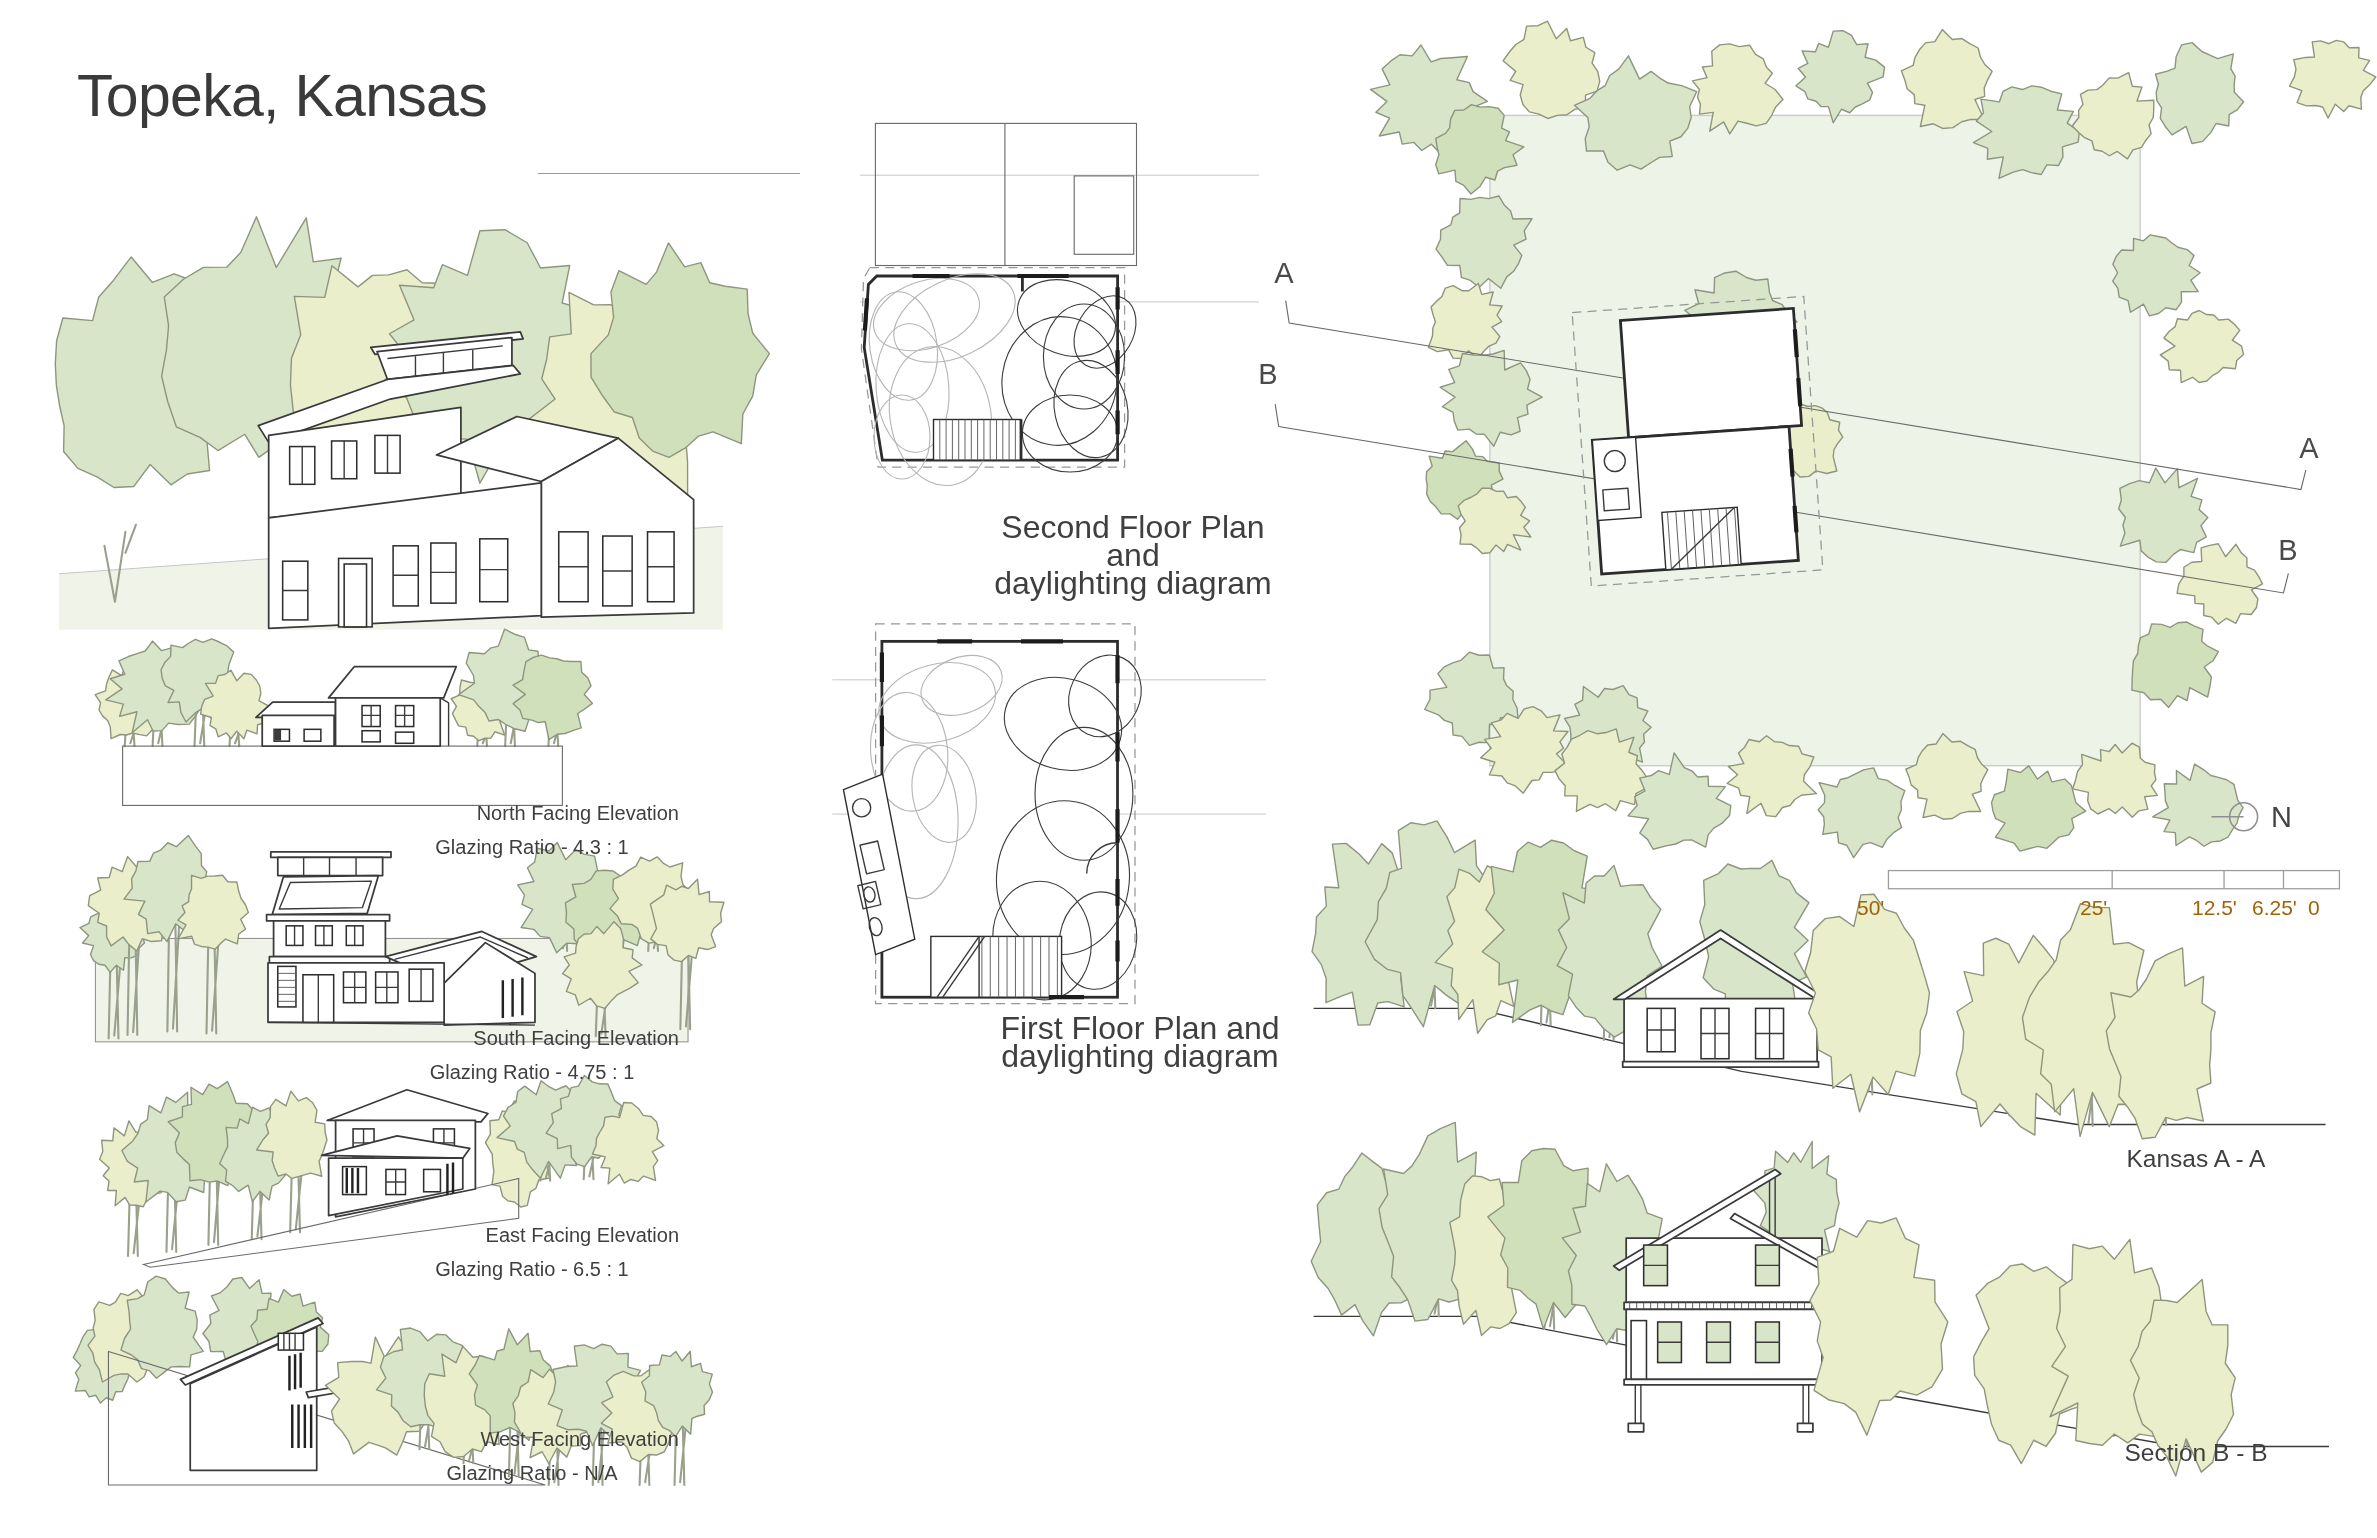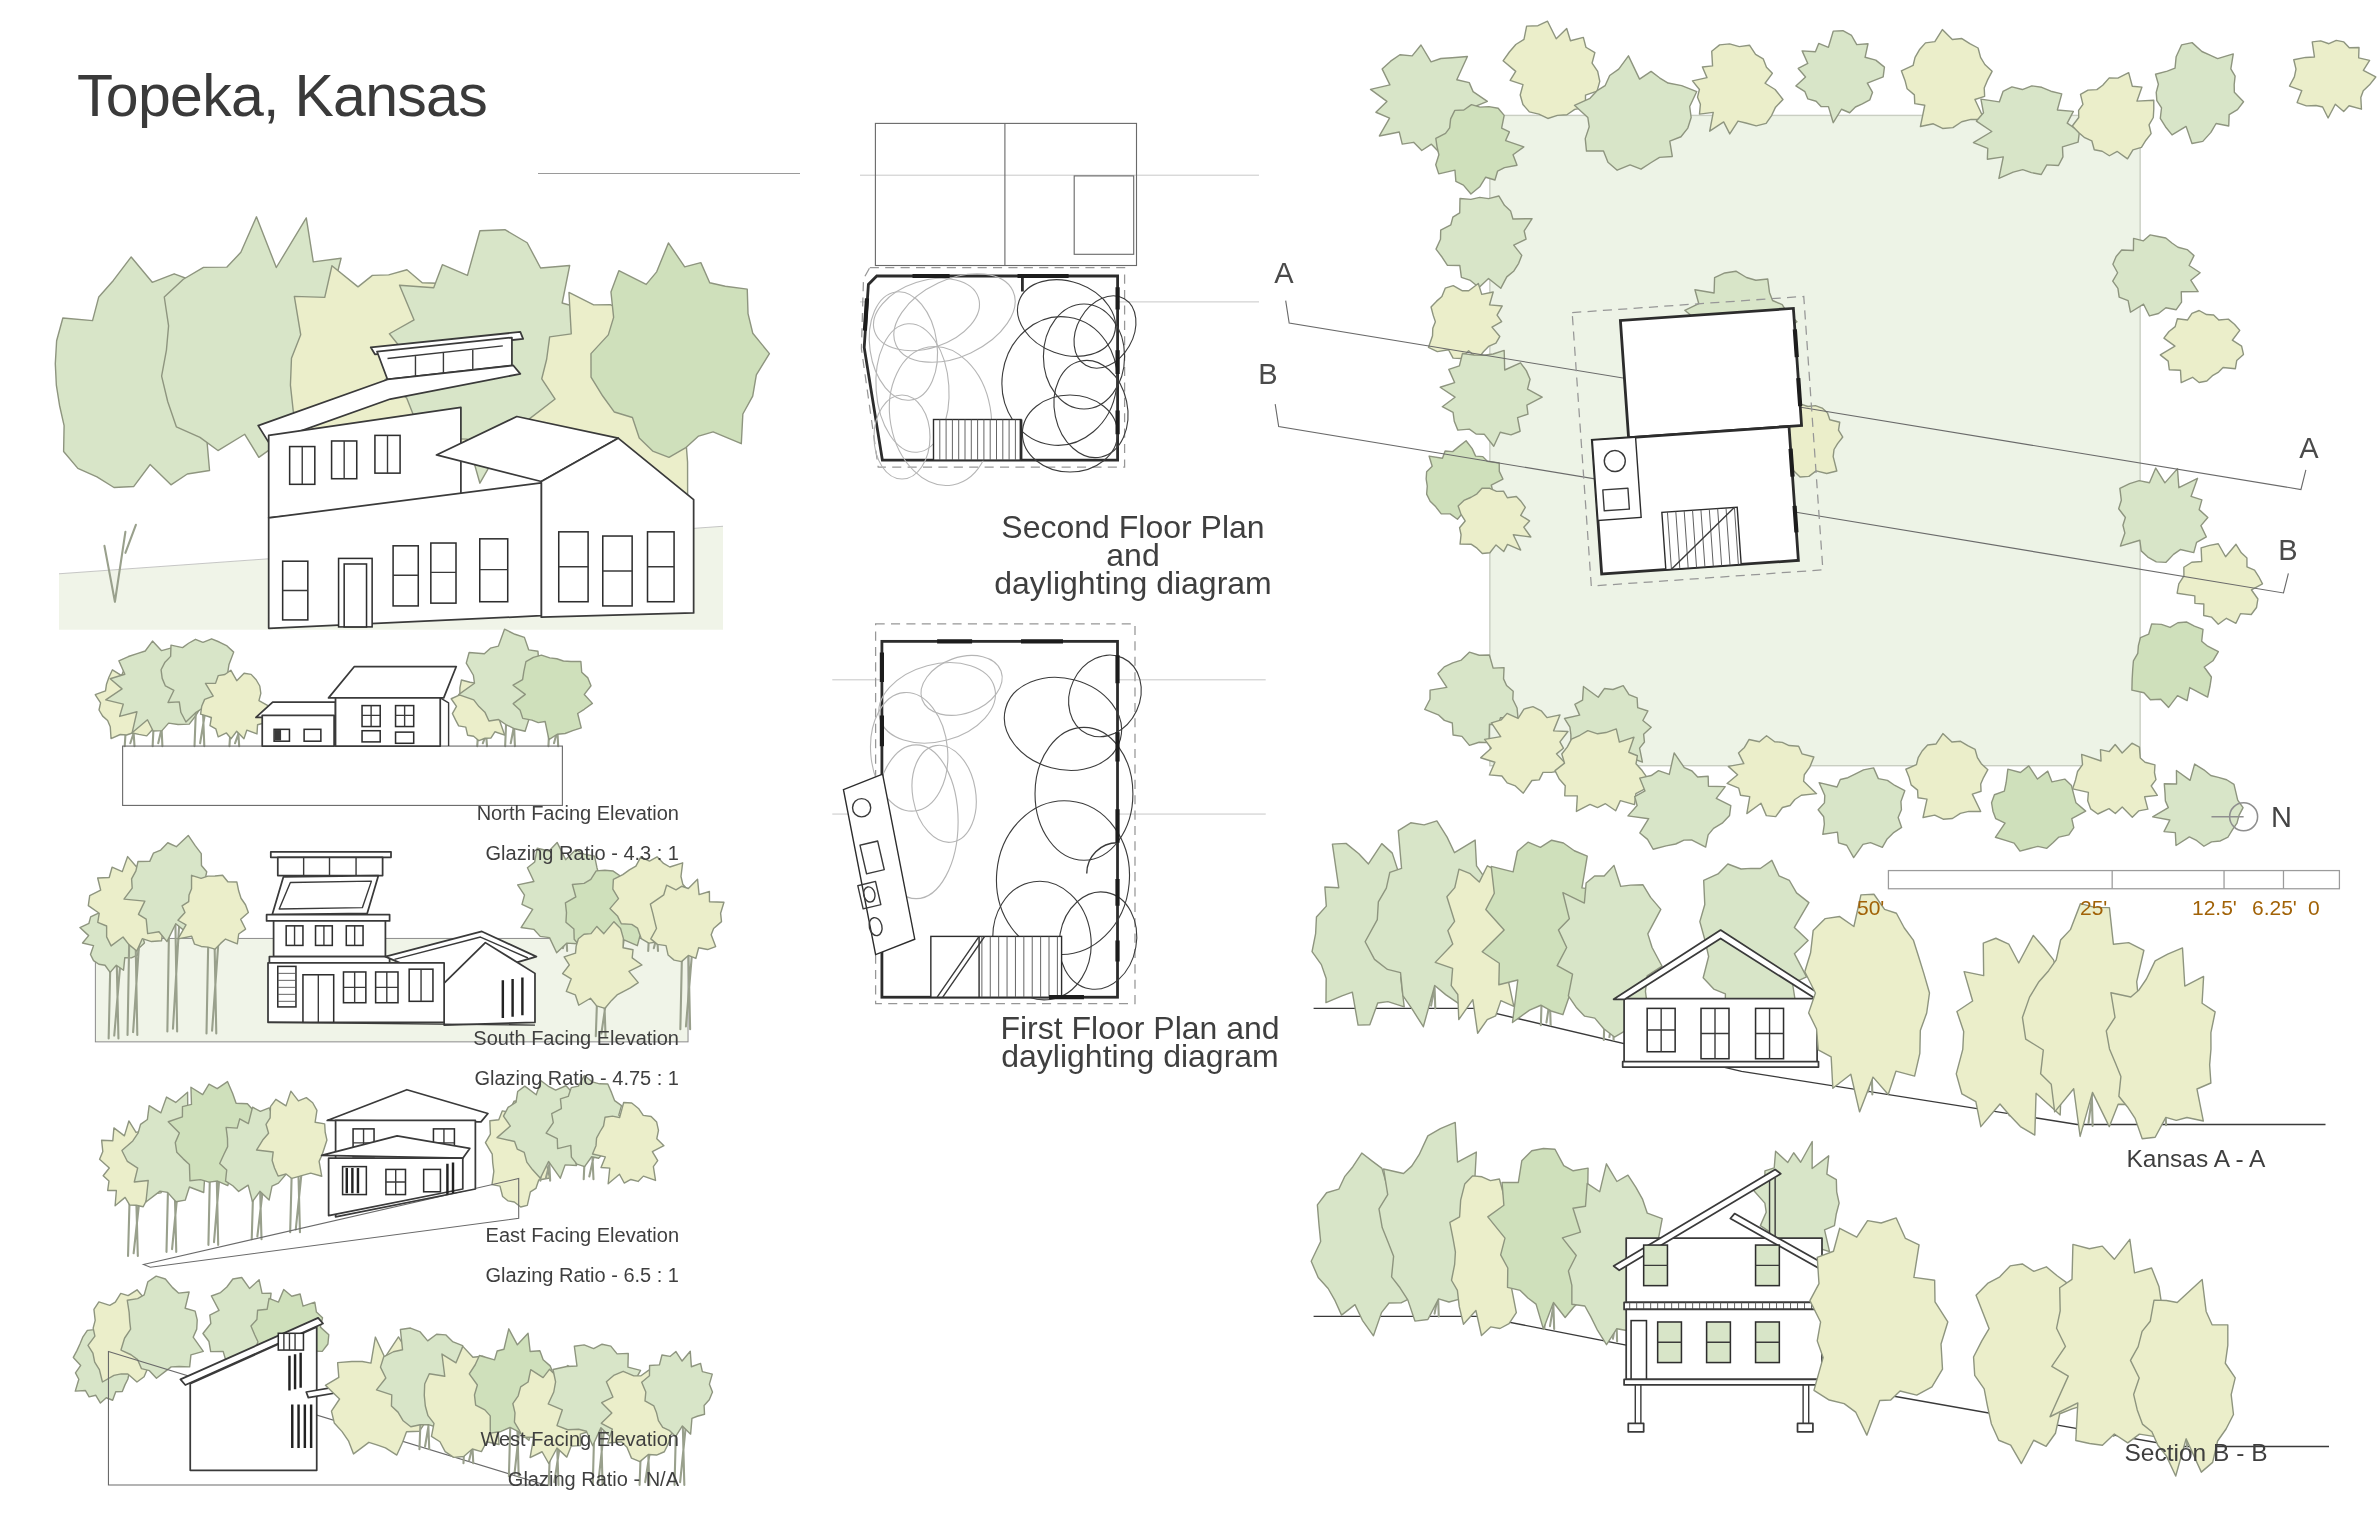--- a/index.html
+++ b/index.html
@@ -1,20 +1,20 @@
 <!DOCTYPE html>
 <html style="--ink: #3a3a3a; --text: #3f3f3f; --subtitle: #8f8f8f; --tree-green: #d8e5c8; --tree-green2: #cfe0bb; --tree-yellow: #ebeeca; --tree-outline: #8e957f; --site-fill: #edf3e6; --ground-tint: #f0f4e8;font-size:11.2px"><head>
 <meta charset="utf-8">
 <style>
   html,body{margin:0;padding:0;background:#ffffff;}
   #board{position:relative;width:2377px;height:1538px;background:#fff;overflow:hidden;
          font-family:"Liberation Sans",sans-serif;}
   svg{position:absolute;overflow:visible;}
   .lbl{position:absolute;color:var(--text,#3f3f3f);font-family:"Liberation Sans",sans-serif;}
-  .lbl .l2{margin-top:11px;}
+  .lbl .l2{margin-top:5px;text-align:center;}
   .right{text-align:right;}
   .center{text-align:center;}
   #page-title{font-size:59px;letter-spacing:-0.7px;color:var(--ink,#3a3a3a);}
   #page-subtitle{font-size:33px;color:var(--subtitle,#8f8f8f);letter-spacing:0.7px;}
   #title-rule{position:absolute;height:1.4px;background:#9a9a9a;}
   .elabel{font-size:20px;line-height:29px;width:294px;}
   .plabel{font-size:32px;line-height:28px;width:308px;}
   .slabel{font-size:24.5px;width:224px;}
   .marker{font-size:29px;color:#4a4a4a;width:28px;text-align:center;}
   .scale-num{font-size:21px;color:#a16207;width:63px;text-align:left;position:absolute;}

